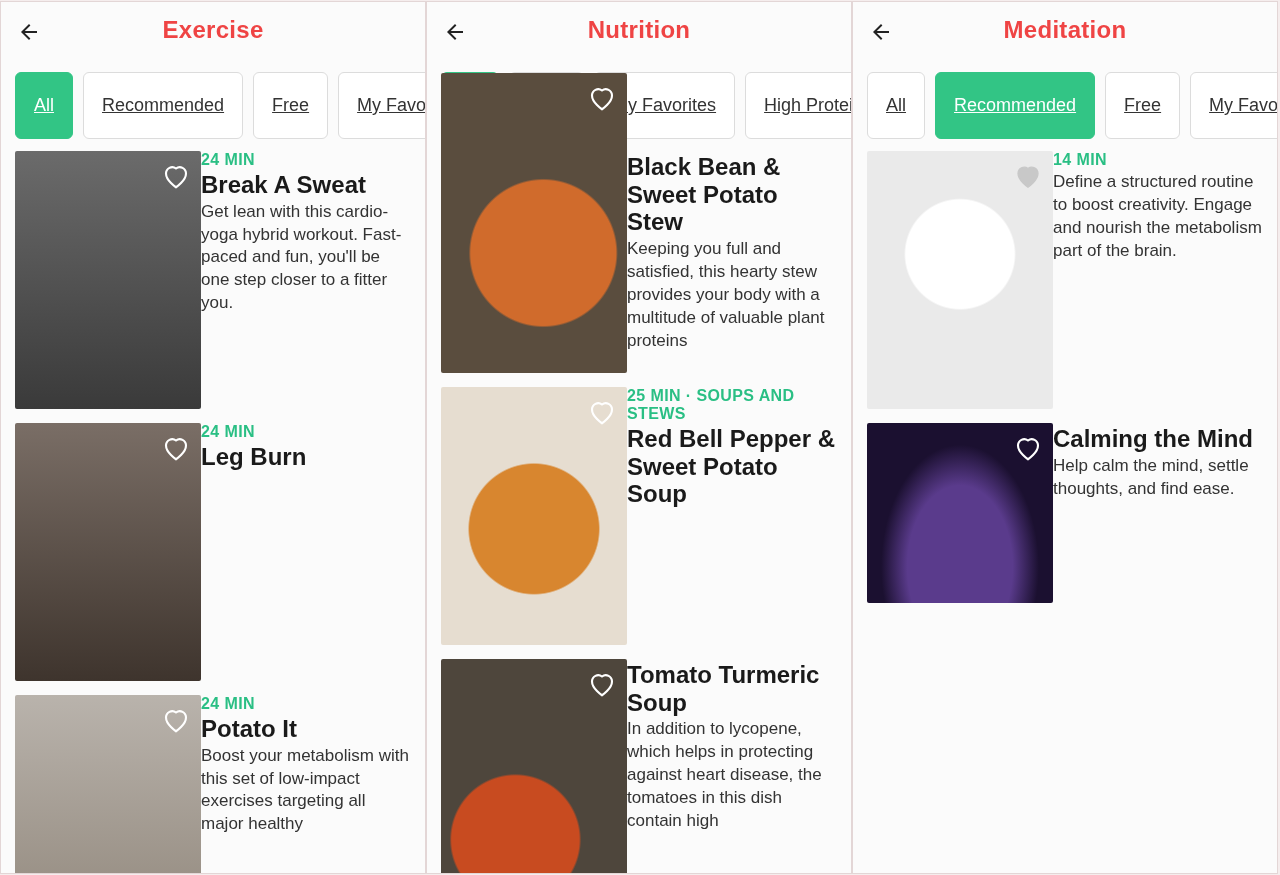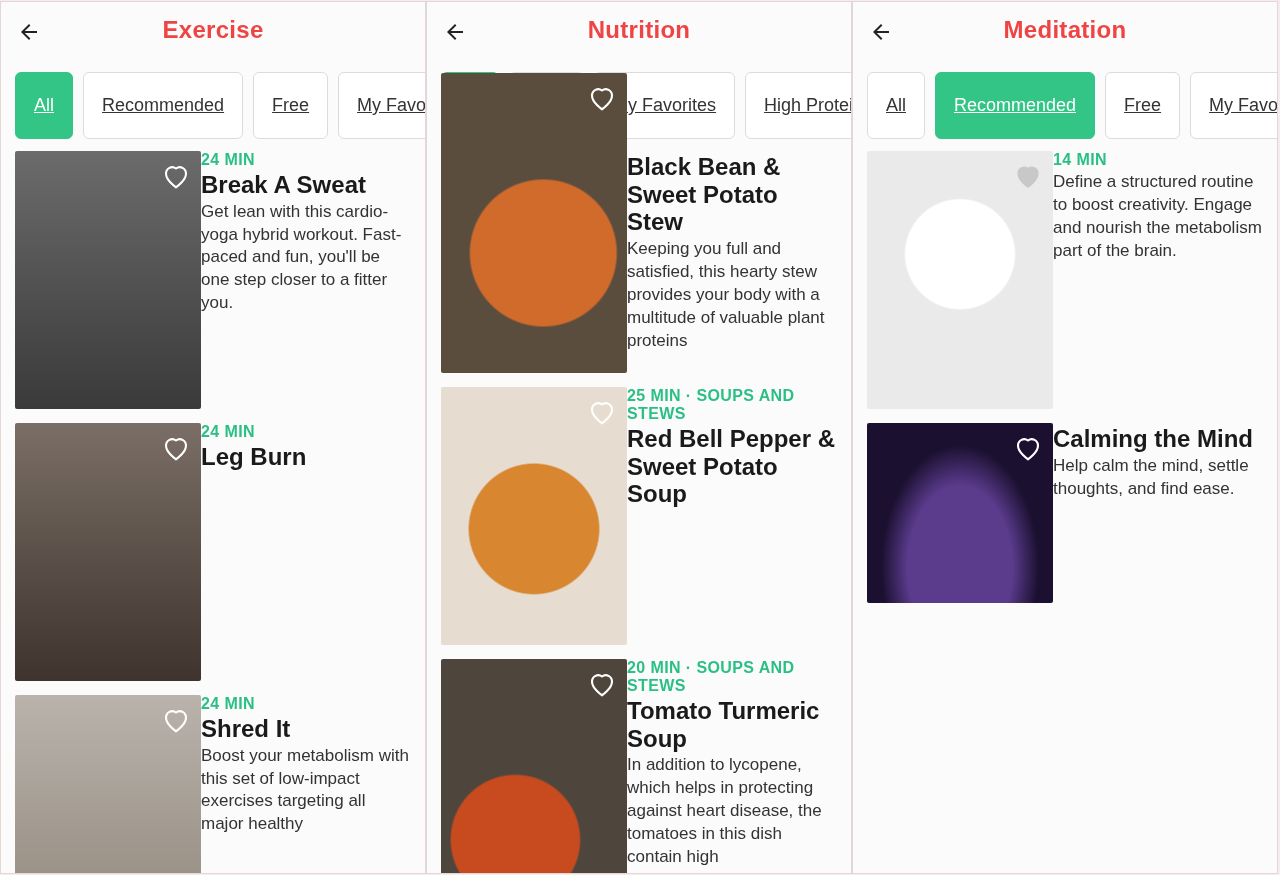--- a/index.html
+++ b/index.html
@@ -180,21 +180,21 @@
       <div class="card">
         <div class="thumb bg-ex3">
           <span class="heart">
             <svg viewBox="0 0 24 24">
                 <path d="M12 21s-8-5.3-8-11a5 5 0 0 1 8-4 5 5 0 0 1 8 4c0 5.7-8 11-8 11z" fill="none" stroke="#fff" stroke-width="1.7"></path>
               </svg>
           </span>
         </div>
         <div class="meta">
           <div class="duration">24 MIN</div>
-          <div class="item-title">Shred It</div>
+          <div class="item-title">Potato It</div>
           <div class="desc">Boost your metabolism with this set of low-impact exercises targeting all major healthy</div>
         </div>
       </div>
     </div>
   </div>
 
   <div class="panel">
     <div class="header">
       <div class="back-btn">
         <svg width="24" height="24" viewBox="0 0 24 24">
@@ -238,21 +238,20 @@
       </div>
       <div class="card">
         <div class="thumb bg-nu3">
           <span class="heart">
             <svg viewBox="0 0 24 24">
                 <path d="M12 21s-8-5.3-8-11a5 5 0 0 1 8-4 5 5 0 0 1 8 4c0 5.7-8 11-8 11z" fill="none" stroke="#fff" stroke-width="1.7"></path>
               </svg>
           </span>
         </div>
         <div class="meta">
-          <div class="duration">20 MIN · SOUPS AND STEWS</div>
           <div class="item-title">Tomato Turmeric Soup</div>
           <div class="desc">In addition to lycopene, which helps in protecting against heart disease, the tomatoes in this dish contain high</div>
         </div>
       </div>
     </div>
   </div>
 
   <div class="panel">
     <div class="header">
       <div class="back-btn">

